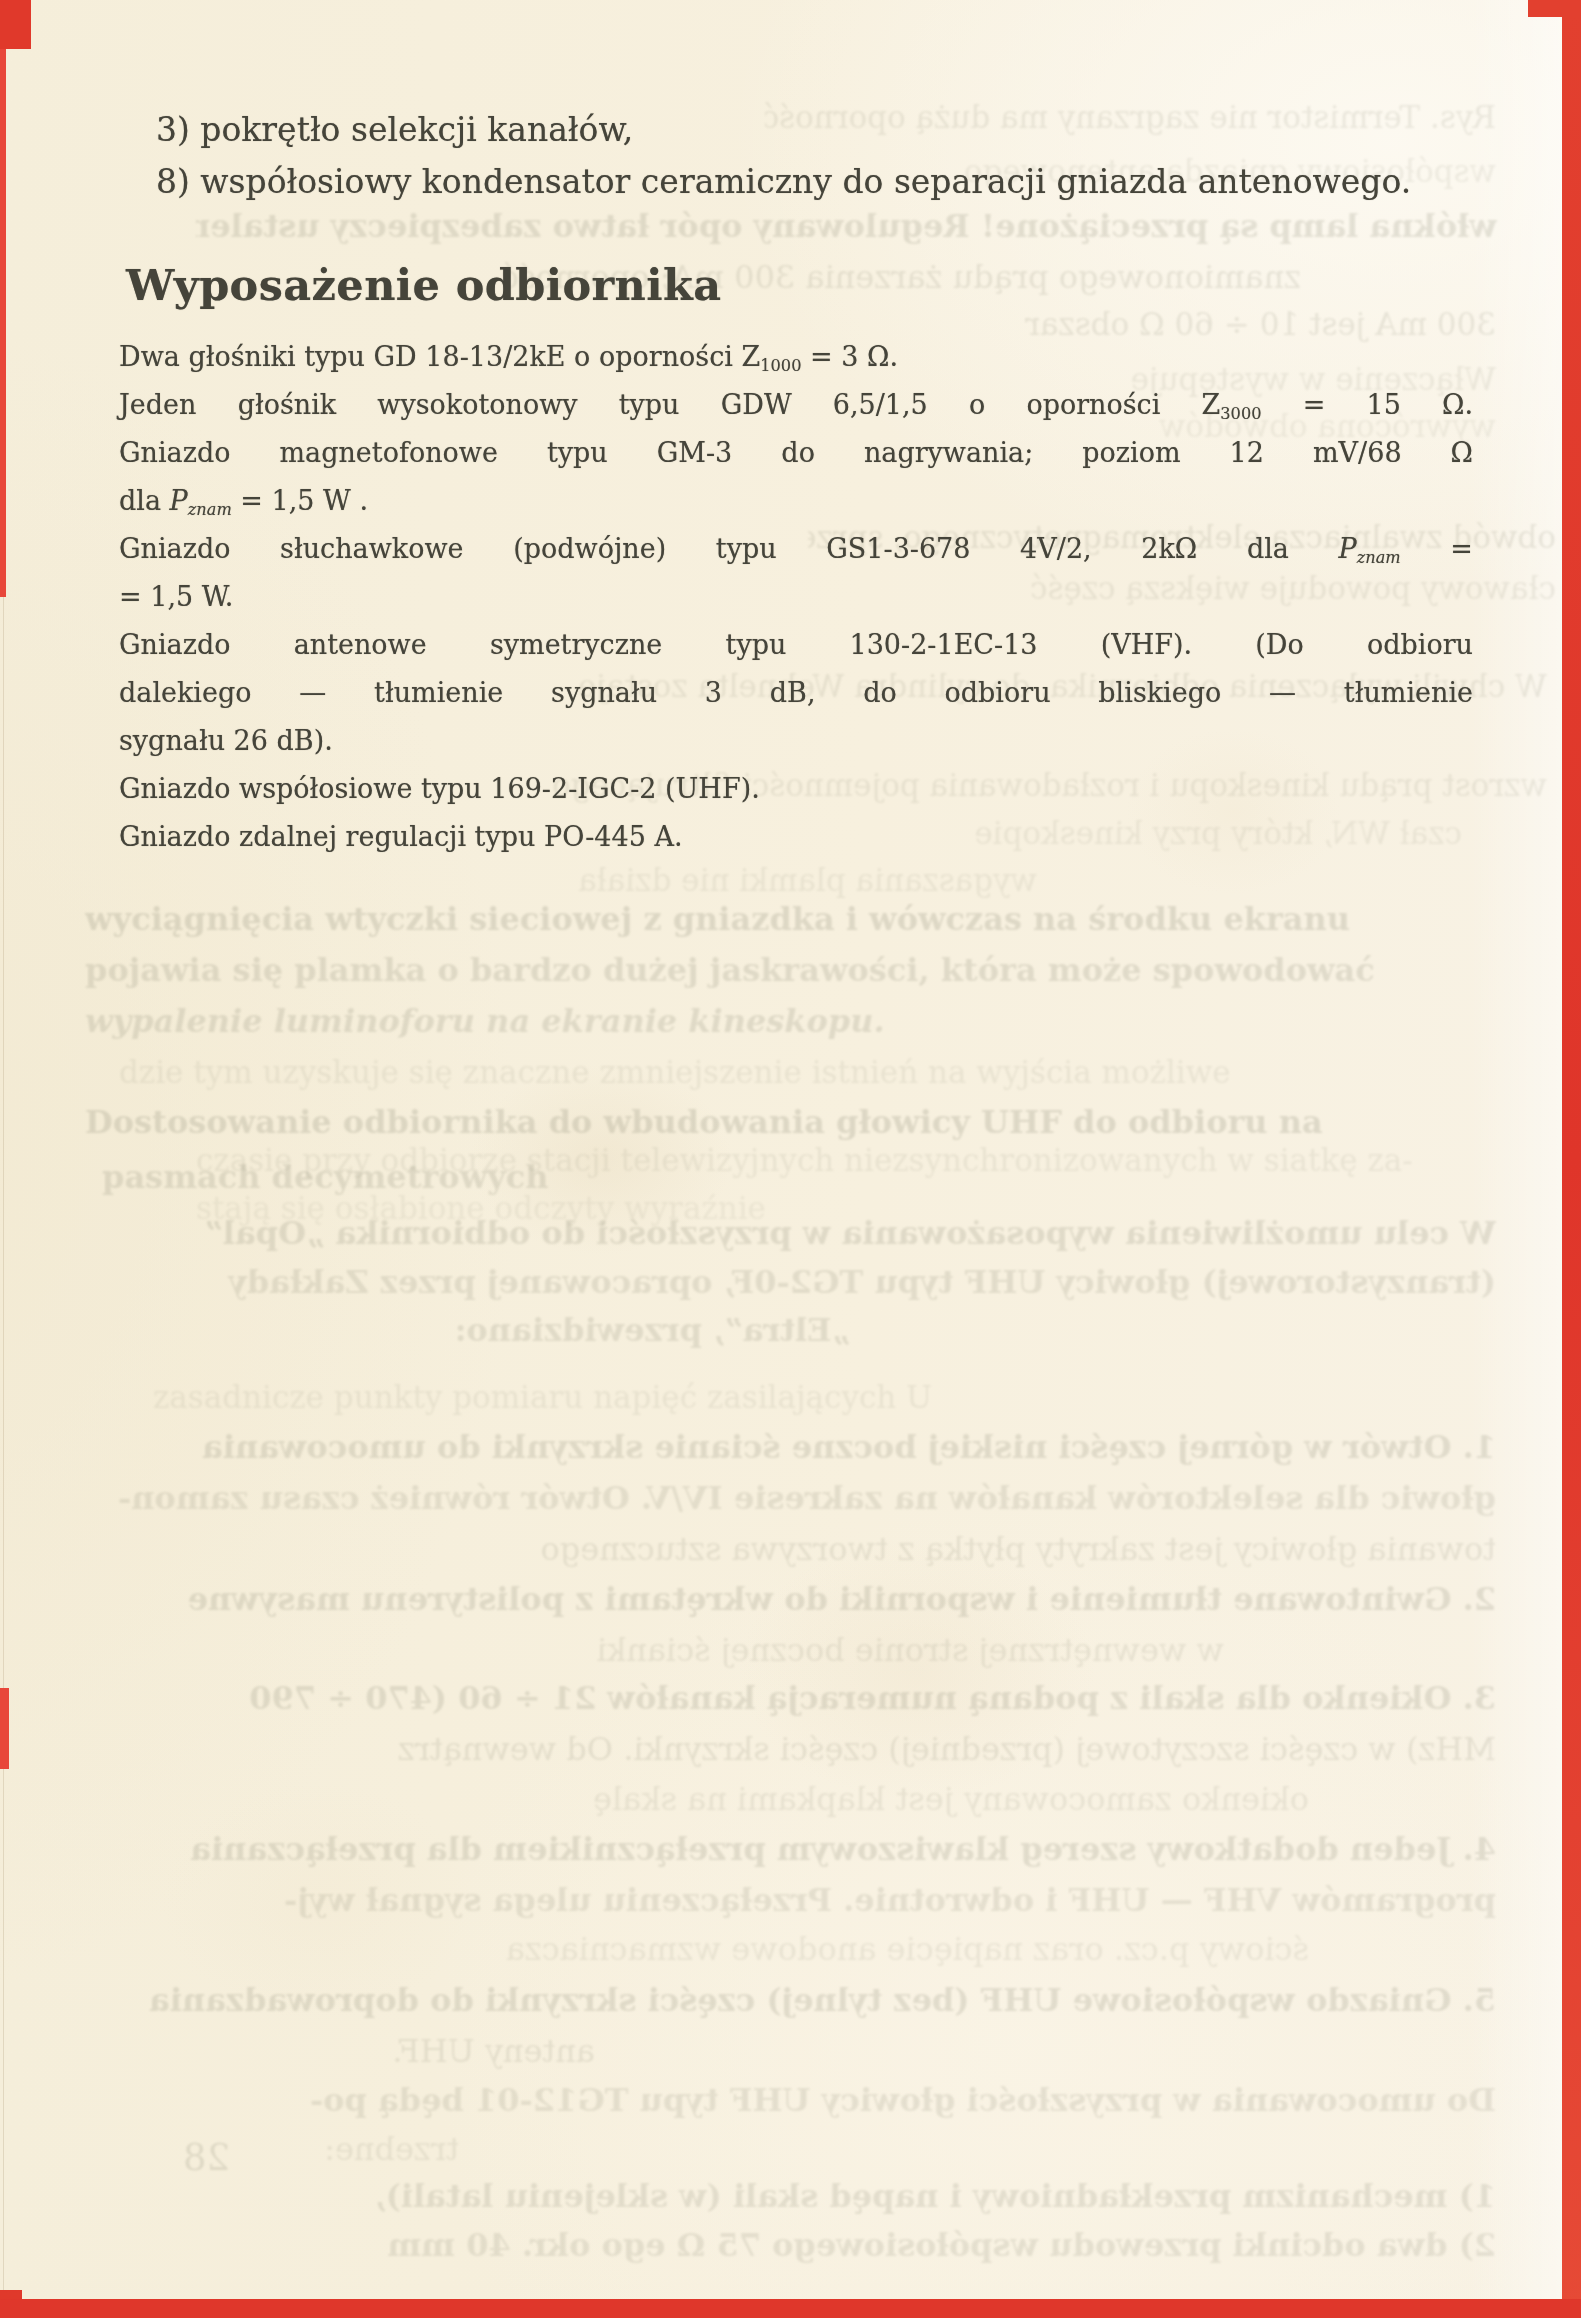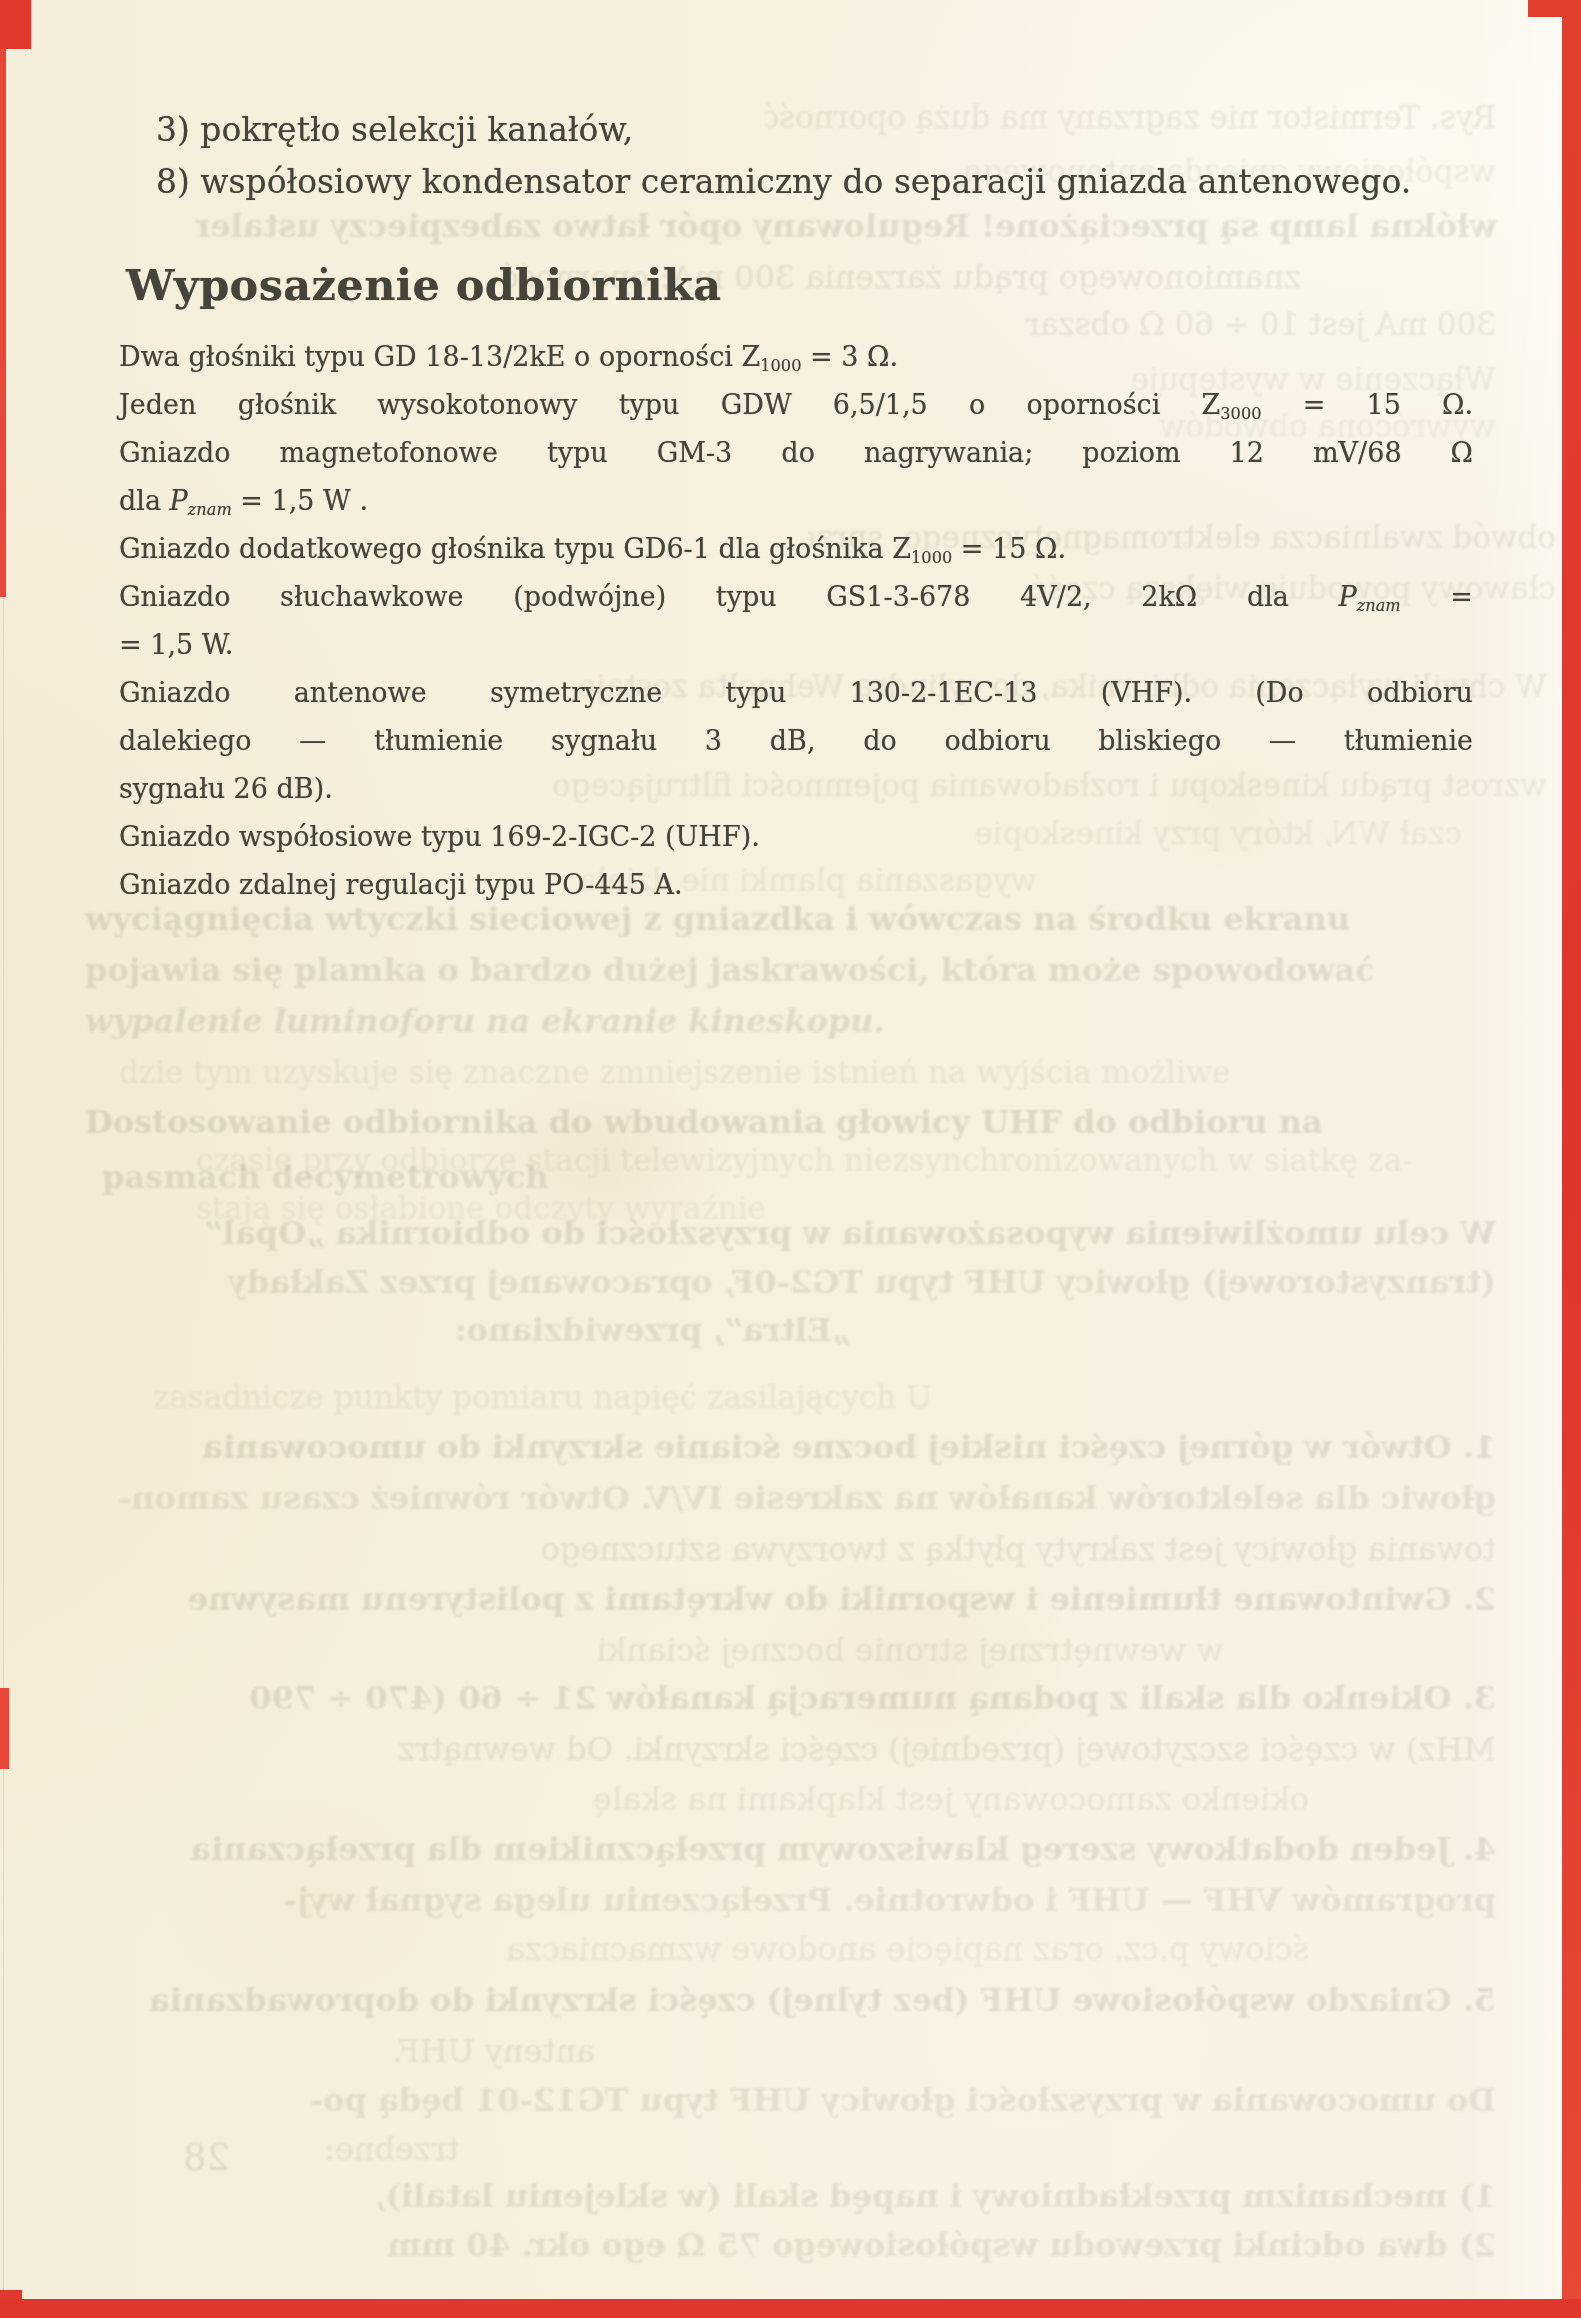--- a/index.html
+++ b/index.html
@@ -122,21 +122,20 @@
       <div class="line">8) współosiowy kondensator ceramiczny do separacji gniazda antenowego.</div>
     </div>
 
   <h2 class="heading print">Wyposażenie odbiornika</h2>
 
   <div class="body-block print" id="body-block">
       <div class="line">Dwa głośniki typu GD 18-13/2kE o oporności Z<sub>1000</sub> = 3 Ω.</div>
       <div class="line just">Jeden głośnik wysokotonowy typu GDW 6,5/1,5 o oporności Z<sub>3000</sub> = 15 Ω.</div>
       <div class="line just">Gniazdo magnetofonowe typu GM-3 do nagrywania; poziom 12 mV/68 Ω</div>
       <div class="line">dla <i>P<sub>znam</sub></i> = 1,5 W .</div>
-      <div class="line">Gniazdo dodatkowego głośnika typu GD6-1 dla głośnika Z<sub>1000</sub> = 15 Ω.</div>
       <div class="line just">Gniazdo słuchawkowe (podwójne) typu GS1-3-678 4V/2, 2kΩ dla <i>P<sub>znam</sub></i> =</div>
       <div class="line">= 1,5 W.</div>
       <div class="line just">Gniazdo antenowe symetryczne typu 130-2-1EC-13 (VHF). (Do odbioru</div>
       <div class="line just">dalekiego — tłumienie sygnału 3 dB, do odbioru bliskiego — tłumienie</div>
       <div class="line">sygnału 26 dB).</div>
       <div class="line">Gniazdo współosiowe typu 169-2-IGC-2 (UHF).</div>
       <div class="line">Gniazdo zdalnej regulacji typu PO-445 A.</div>
     </div>
 
   <div class="edge edge-left-top"></div>

